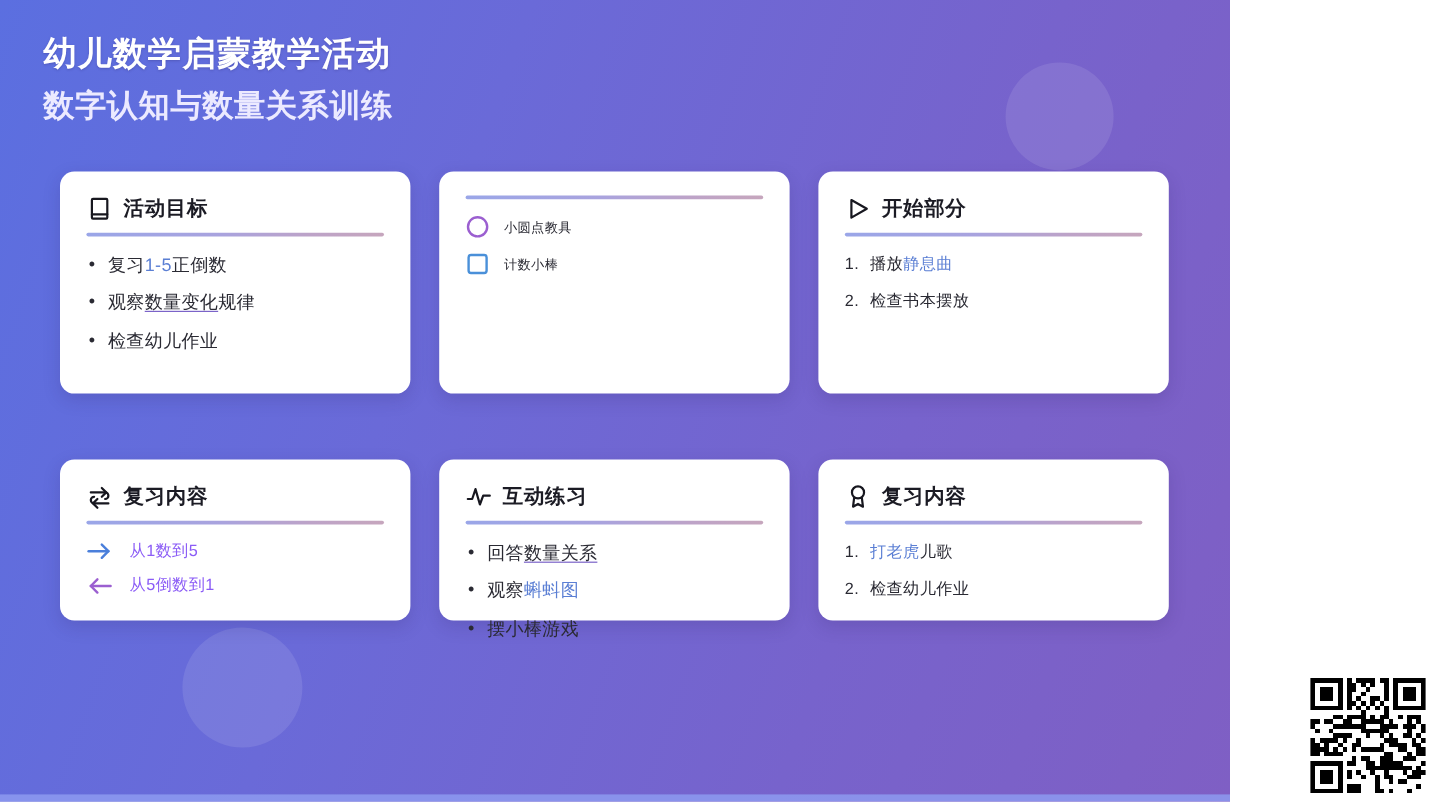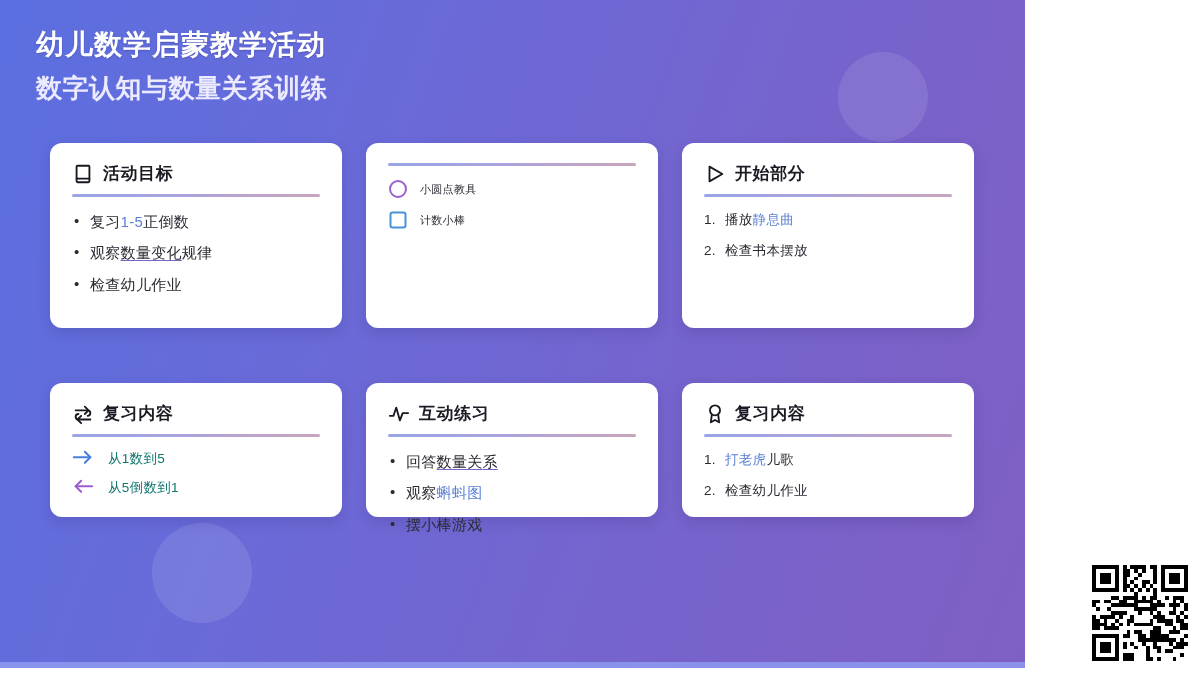--- a/index.html
+++ b/index.html
@@ -107,22 +107,22 @@
 
   ul.markers{ list-style:none; }
   ul.markers li{
     display:flex; align-items:center; gap:12px; margin-bottom:11px;
     font-size:11px; color:#2a2a33; letter-spacing:.3px;
   }
   .marker{ width:20px; height:20px; flex:0 0 auto; display:block; }
 
   ul.arrows{ list-style:none; }
   ul.arrows li{
-    display:flex; align-items:flex-start; gap:14px; margin-bottom:11px;
-    font-size:13.5px; color:#0f766e; letter-spacing:.3px;
+    display:flex; align-items:flex-end; gap:14px; margin-bottom:11px;
+    font-size:13.5px; color:#8b5cf6; letter-spacing:.3px;
   }
   .arrow{ width:22px; height:16px; flex:0 0 auto; display:block; }
 
   .hl-blue{ color:#5b7fd4; }
   .hl-underline{ text-decoration:underline; text-decoration-color:#7b63c8; text-underline-offset:2px; }
 
   
   #qr-wrap{
     position:absolute; left:1092px; top:565px;
     width:96px; height:96px; background:#ffffff;

